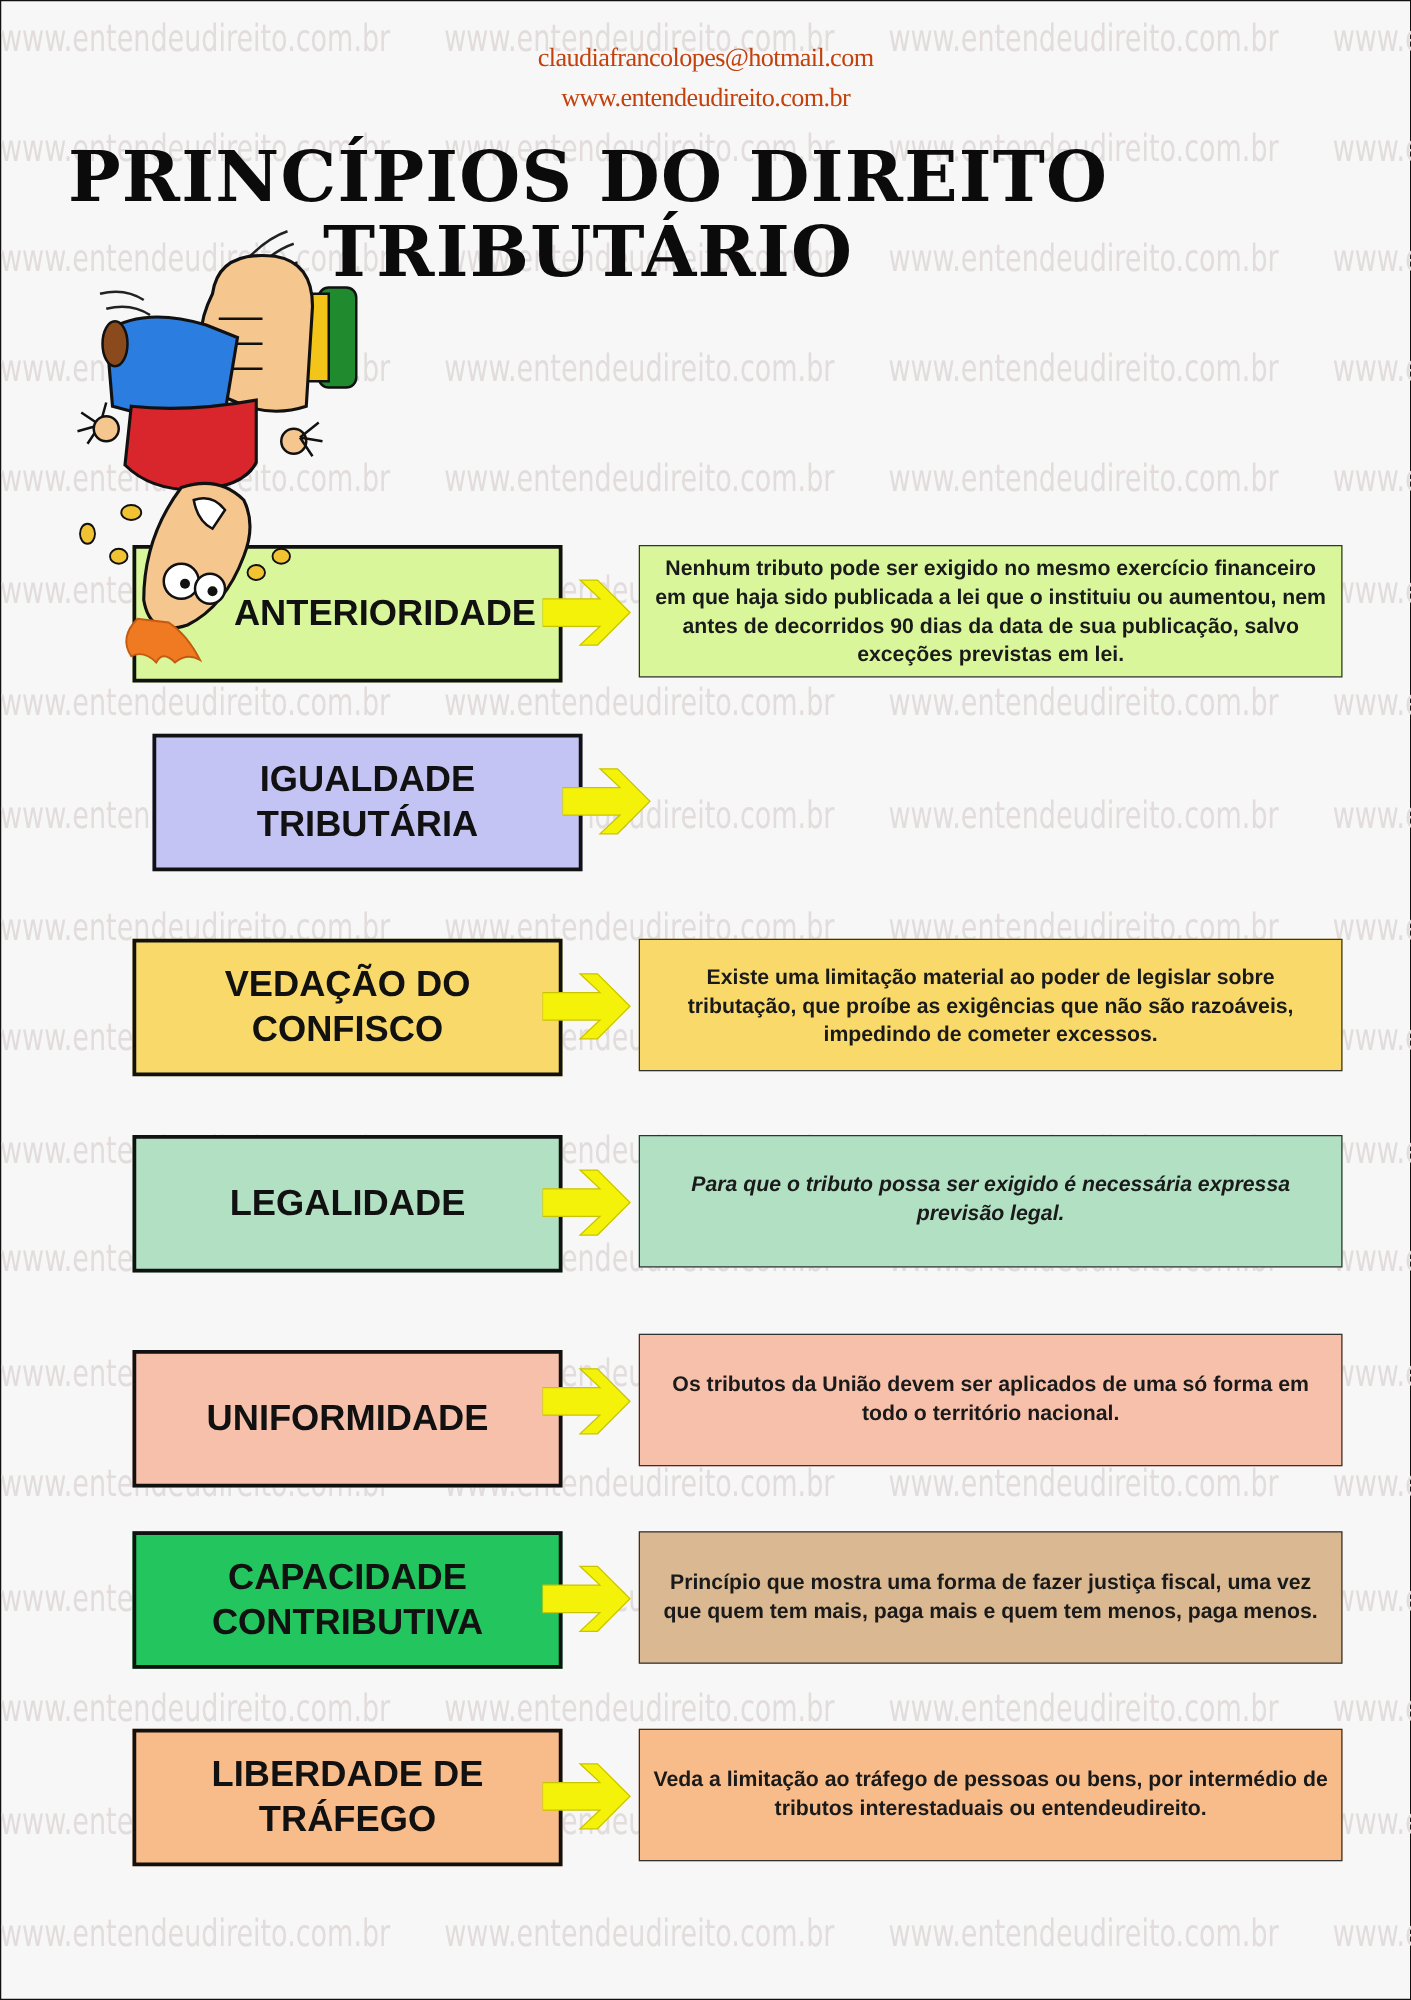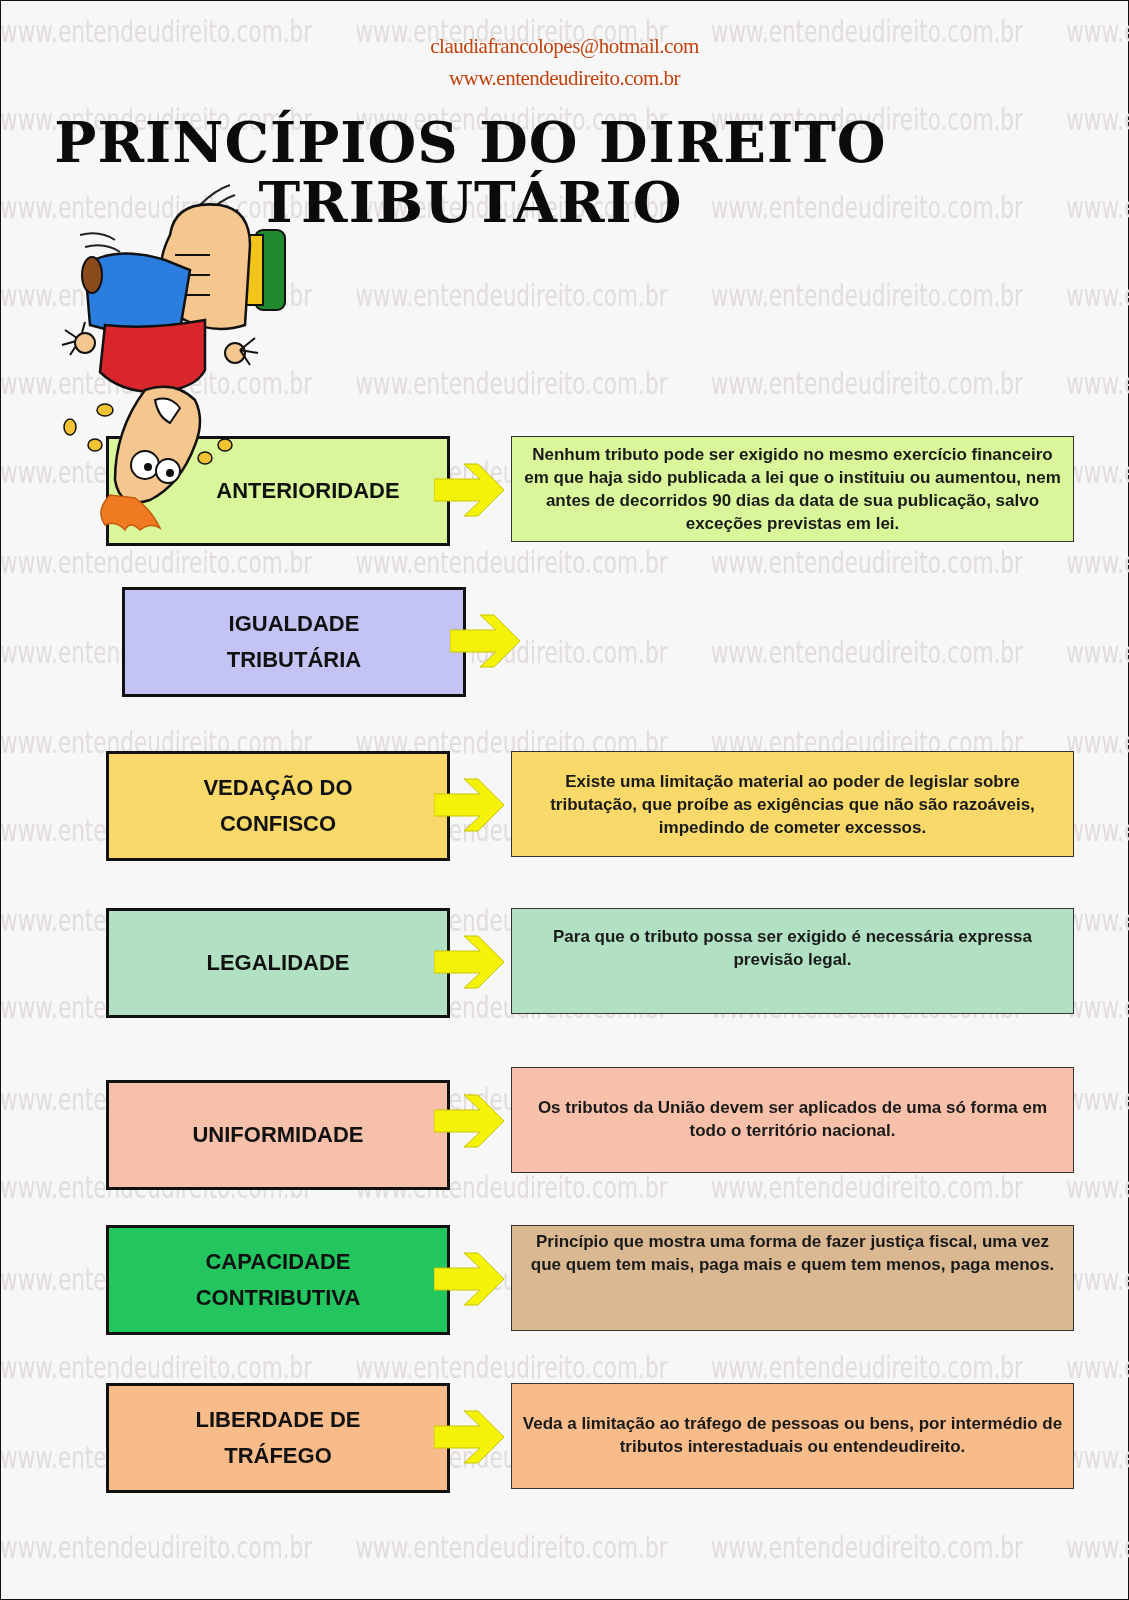--- a/index.html
+++ b/index.html
@@ -30,21 +30,21 @@
     font-family: "DejaVu Serif", serif; font-weight: bold; color: #0b0b0b;
     font-size: 56px; line-height: 60px; letter-spacing: 1px;
   }
 
   .mascot { position: absolute; left: 50px; top: 175px; width: 280px; height: 380px; }
 
   .row { position: absolute; left: 0; width: 1129px; height: 110px; }
   .label-box {
     position: absolute; left: 106px; width: 338px; height: 104px; top: 0;
     border: 3px solid #111; display: flex; align-items: center; justify-content: center;
-    text-align: center; font-weight: bold; font-size: 22px; line-height: 36px; color: #111;
+    text-align: center; font-weight: bold; font-size: 29px; line-height: 36px; color: #111;
     box-sizing: content-box;
   }
   .arrow { position: absolute; left: 434px; top: 26px; width: 78px; height: 56px; }
   .desc-box {
     position: absolute; left: 511px; width: 563px; height: 106px; top: 0;
     border: 1.5px solid #333; display: flex; align-items: center; justify-content: center;
     text-align: center; font-weight: bold; font-size: 17px; line-height: 23px; color: #1a1a1a;
     padding: 0 8px; box-sizing: border-box;
   }
   .desc-box.top { align-items: flex-start; padding-top: 10px; }
@@ -118,21 +118,21 @@
   </div>
 </div>
 
 <div class="row" style="top:908px;">
   <div class="label-box" style="background:#b1e0c3;">
     <span>LEGALIDADE</span>
   </div>
   <svg class="arrow" viewBox="0 0 78 56">
       <polygon points="0,17 46,17 30,2 44,2 70,28 44,54 30,54 46,39 0,39" fill="#f5f20a" stroke="#c9c400" stroke-width="1"></polygon>
     </svg>
-  <div class="desc-box top" style="background:#b1e0c3;padding-top:16px;">
+  <div class="desc-box top" style="background:#b1e0c3;padding-top:27px;font-style:italic;">
     <span>Para que o tributo possa ser exigido é necessária expressa previsão legal.</span>
   </div>
 </div>
 
 <div class="row" style="top:1067px;">
   <div class="label-box" style="background:#f7c0aa;margin-top:13px;">
     <span>UNIFORMIDADE</span>
   </div>
   <svg class="arrow" viewBox="0 0 78 56">
       <polygon points="0,17 46,17 30,2 44,2 70,28 44,54 30,54 46,39 0,39" fill="#f5f20a" stroke="#c9c400" stroke-width="1"></polygon>
@@ -142,21 +142,21 @@
   </div>
 </div>
 
 <div class="row" style="top:1225px;">
   <div class="label-box" style="background:#22c55e;">
     <span><span>CAPACIDADE</span><br><span>CONTRIBUTIVA</span></span>
   </div>
   <svg class="arrow" viewBox="0 0 78 56">
       <polygon points="0,17 46,17 30,2 44,2 70,28 44,54 30,54 46,39 0,39" fill="#f5f20a" stroke="#c9c400" stroke-width="1"></polygon>
     </svg>
-  <div class="desc-box top" style="background:#d9b892;padding-top:4px;">
+  <div class="desc-box top" style="background:#d9b892;padding-top:28px;">
     <span>Princípio que mostra uma forma de fazer justiça fiscal, uma vez que quem tem mais, paga mais e quem tem menos, paga menos.</span>
   </div>
 </div>
 
 <div class="row" style="top:1383px;padding-left:40px;">
   <div class="label-box" style="background:#f8bb8a;">
     <span><span>LIBERDADE DE</span><br><span>TRÁFEGO</span></span>
   </div>
   <svg class="arrow" viewBox="0 0 78 56">
       <polygon points="0,17 46,17 30,2 44,2 70,28 44,54 30,54 46,39 0,39" fill="#f5f20a" stroke="#c9c400" stroke-width="1"></polygon>

